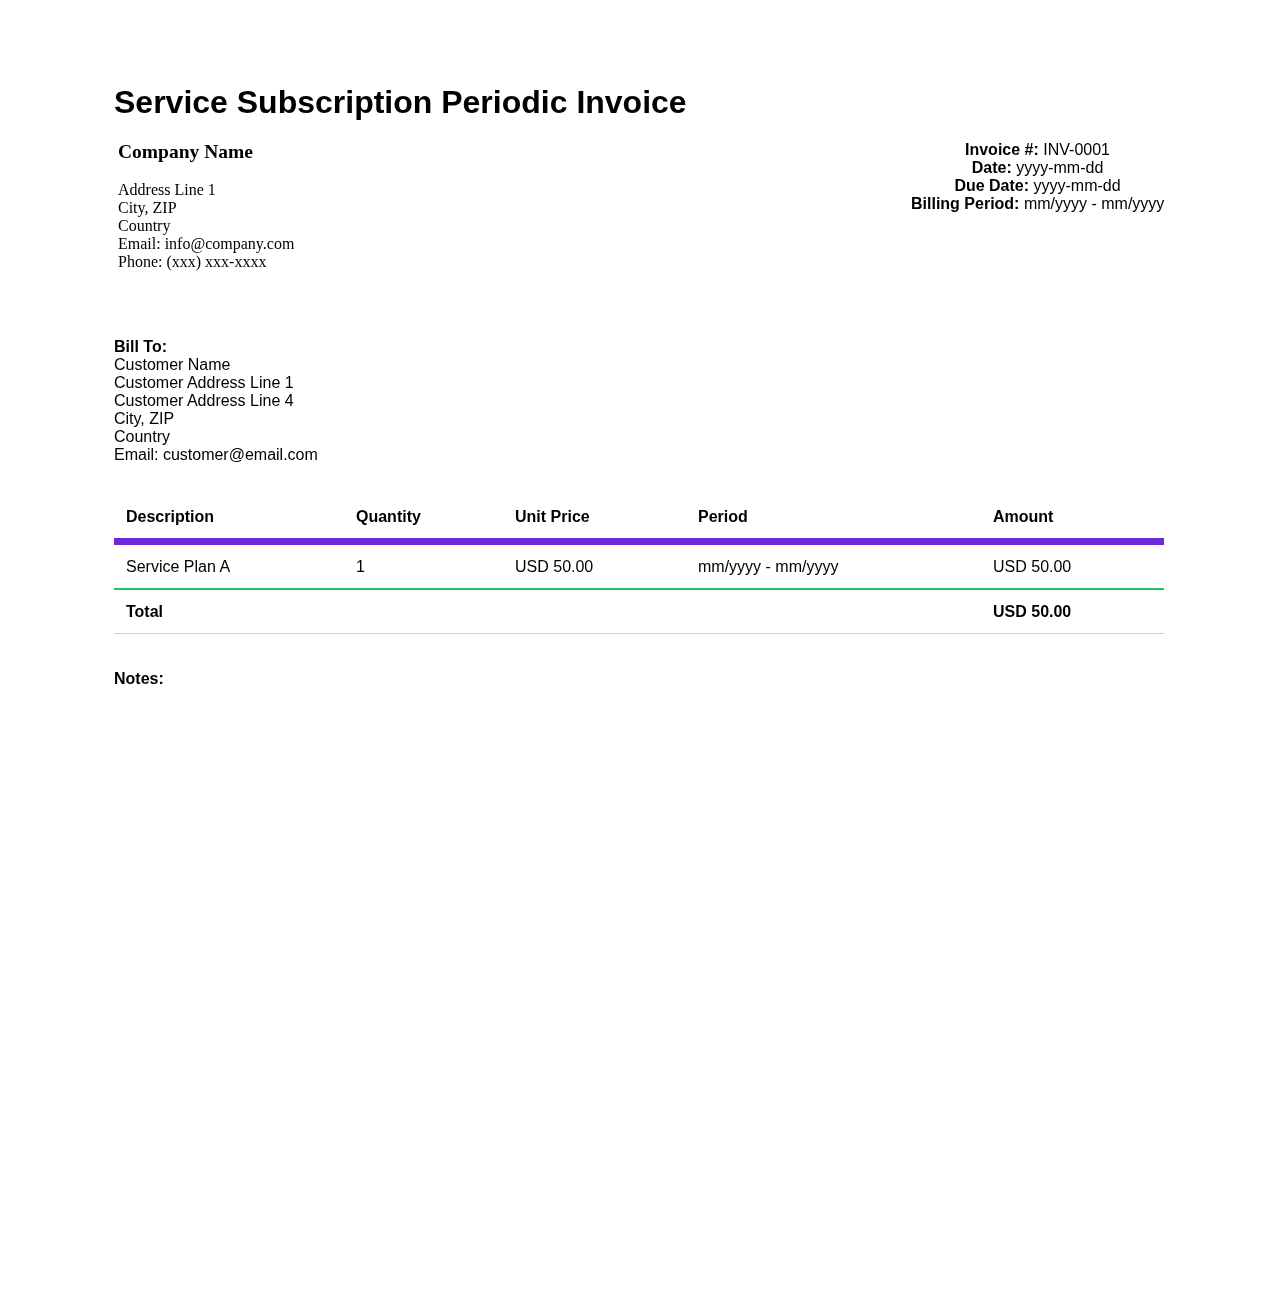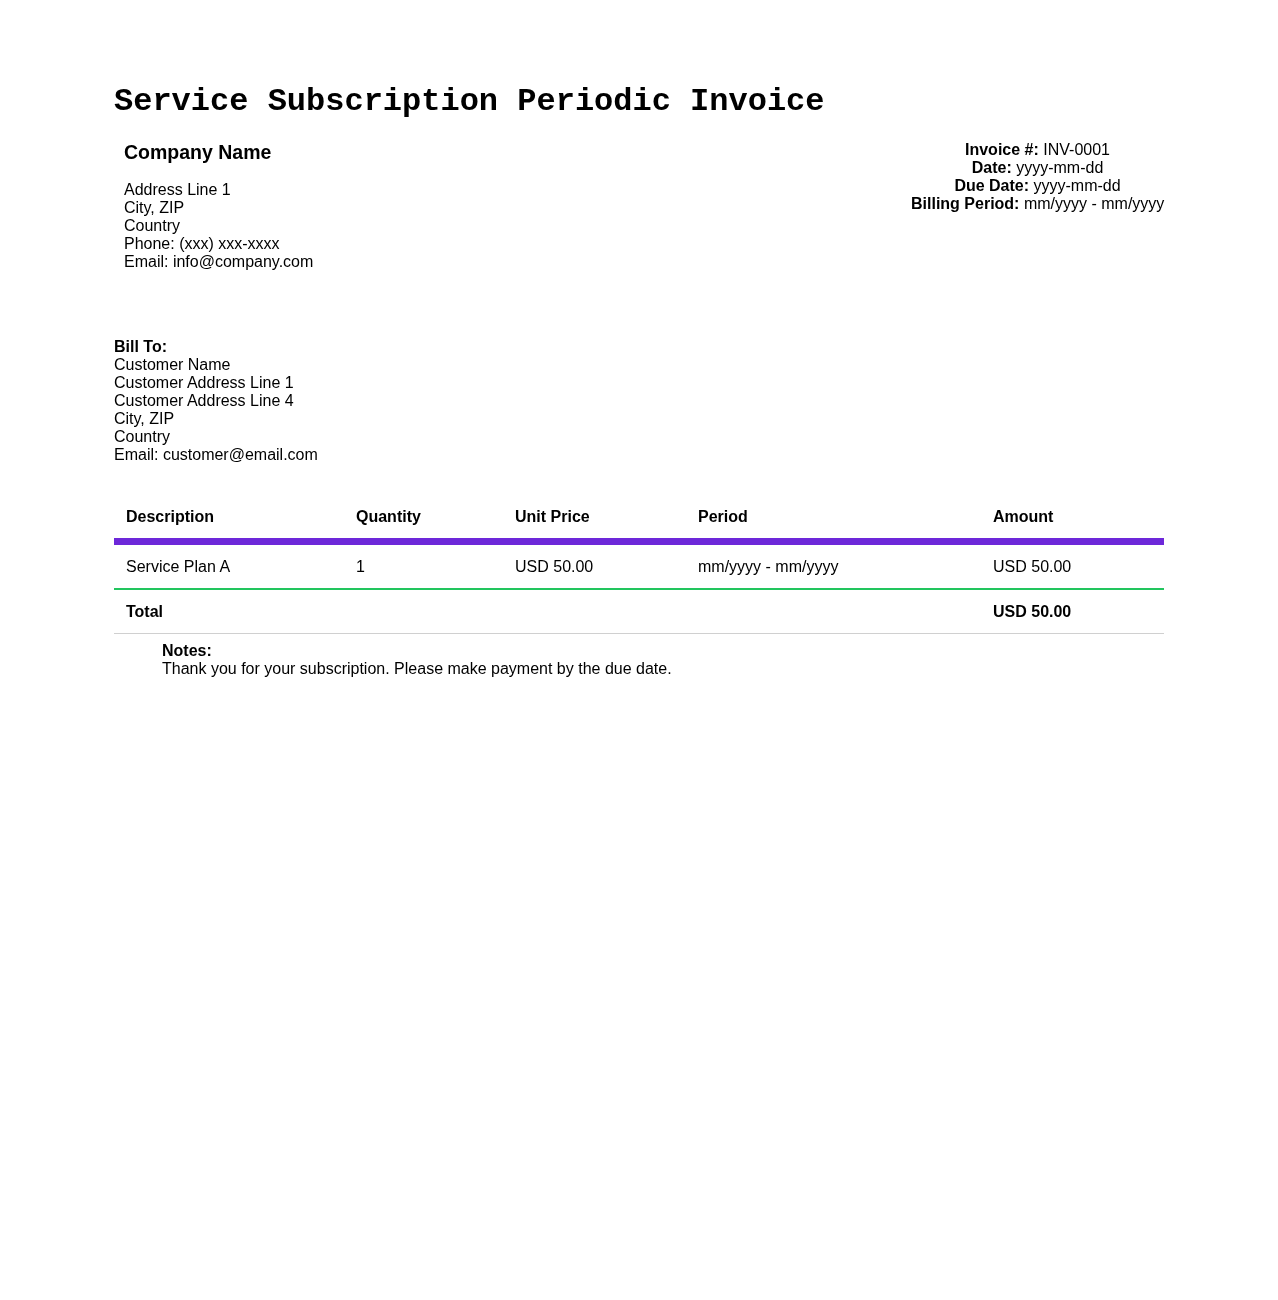--- a/index.html
+++ b/index.html
@@ -6,23 +6,23 @@
     body {
       width: 1278px; height: 1300px;
       font-family: "Liberation Sans", sans-serif;
       color: #000;
       font-size: 16px;
       line-height: 18px;
     }
     .page { position: relative; padding: 0 114px; }
     h1 {
       margin: 0; position: absolute; left: 114px; top: 83px;
-      font-size: 32px; font-weight: bold; line-height: 38px; letter-spacing: 0; font-family: Liberation Mono, monospace;
+      font-size: 32px; font-weight: bold; line-height: 38px; letter-spacing: 0;
     }
-    .company { position: absolute; left: 124px; top: 141px; width: 400px; }
+    .company { position: absolute; left: 118px; top: 141px; width: 400px; font-family: Liberation Serif, serif; }
     .company h2 { margin: 0; font-size: 19.5px; font-weight: bold; line-height: 22px; }
     .company .addr { margin-top: 18px; }
     .meta { position: absolute; right: 114px; top: 141px; text-align: left; width: 253px; }
     .meta div { white-space: nowrap; text-align: center; }
     .billto { position: absolute; left: 114px; top: 338px; }
     .line { display: block; }
     b { font-weight: bold; }
     table.items {
       position: absolute; left: 114px; top: 495px; width: 1050px;
       border-collapse: collapse;
@@ -30,36 +30,36 @@
     table.items th, table.items td {
       text-align: left; padding: 0 12px; height: 43px; vertical-align: middle;
     }
     table.items thead th { border-bottom: 7px solid #6d28d9; font-weight: bold; }
     table.items tbody td { border-bottom: 2px solid #22c55e; }
     table.items tfoot td { border-bottom: 1px solid #d0d0d0; font-weight: bold; }
     .col-desc { width: 206px; }
     .col-qty { width: 135px; }
     .col-unit { width: 159px; }
     .col-period { width: 271px; }
-    .notes { position: absolute; left: 114px; top: 642px; margin-left: 48px; }
+    .notes { position: absolute; left: 114px; top: 670px; }
   </style>
 </head>
 <body>
 
 <div class="page">
   <h1>Service Subscription Periodic Invoice</h1>
 
   <div class="company">
     <h2>Company Name</h2>
     <div class="addr">
       <span class="line">Address Line 1</span>
       <span class="line">City, ZIP</span>
       <span class="line">Country</span>
+      <span class="line">Email: info@company.com</span>
       <span class="line">Phone: (xxx) xxx-xxxx</span>
-      <span class="line">Email: info@company.com</span>
     </div>
   </div>
 
   <div class="meta">
     <div><b>Invoice #:</b> <span>INV-0001</span></div>
     <div><b>Date:</b> <span>yyyy-mm-dd</span></div>
     <div><b>Due Date:</b> <span>yyyy-mm-dd</span></div>
     <div><b>Billing Period:</b> <span>mm/yyyy - mm/yyyy</span></div>
   </div>
 
@@ -98,15 +98,14 @@
         <td></td>
         <td></td>
         <td></td>
         <td>USD 50.00</td>
       </tr>
     </tfoot>
   </table>
 
   <div class="notes">
     <b class="line">Notes:</b>
-    <span class="line">Thank you for your subscription. Please make payment by the due date.</span>
   </div>
 </div>
 
 </body></html>

